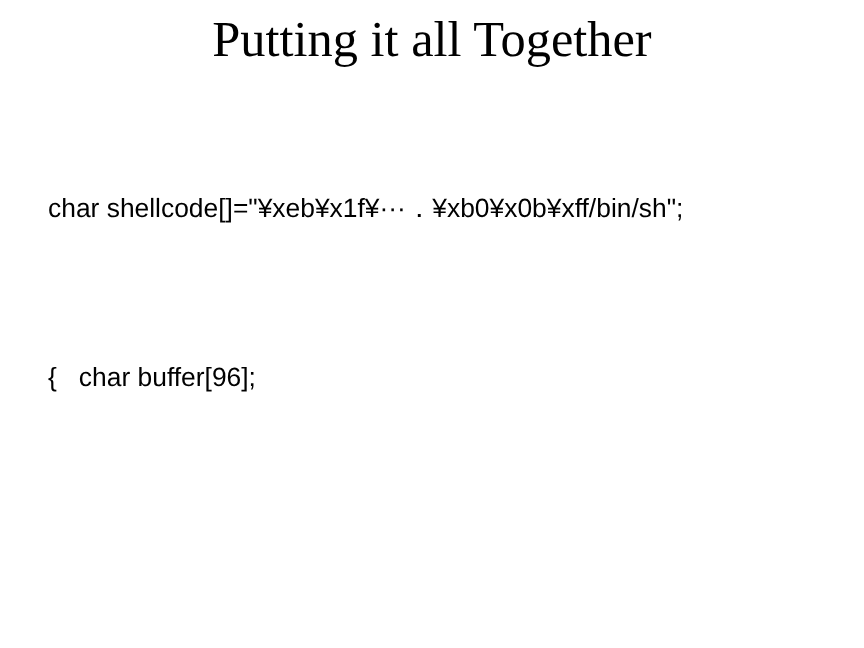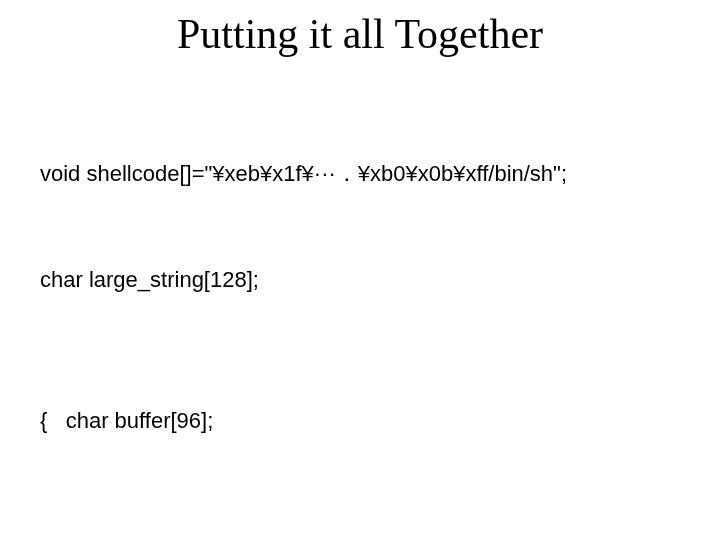--- a/index.html
+++ b/index.html
@@ -35,22 +35,21 @@
   }
   .blank { height: 34px; }
 </style>
 </head>
 <body>
 
 <div class="slide">
   <h1 class="title">Putting it all Together</h1>
 
   <div class="code-block">
-    <span class="code-line">void shellcode[]="¥xeb¥x1f¥···．¥xb0¥x0b¥xff/bin/sh";</span>
-    <span class="code-line">char large_string[128];</span>
+    <span class="code-line">char shellcode[]="¥xeb¥x1f¥···．¥xb0¥x0b¥xff/bin/sh";</span>
     <span class="blank"></span>
     <span class="code-line">{   char buffer[96];</span>
     
     
     
     
     
     
   </div>
 </div>

